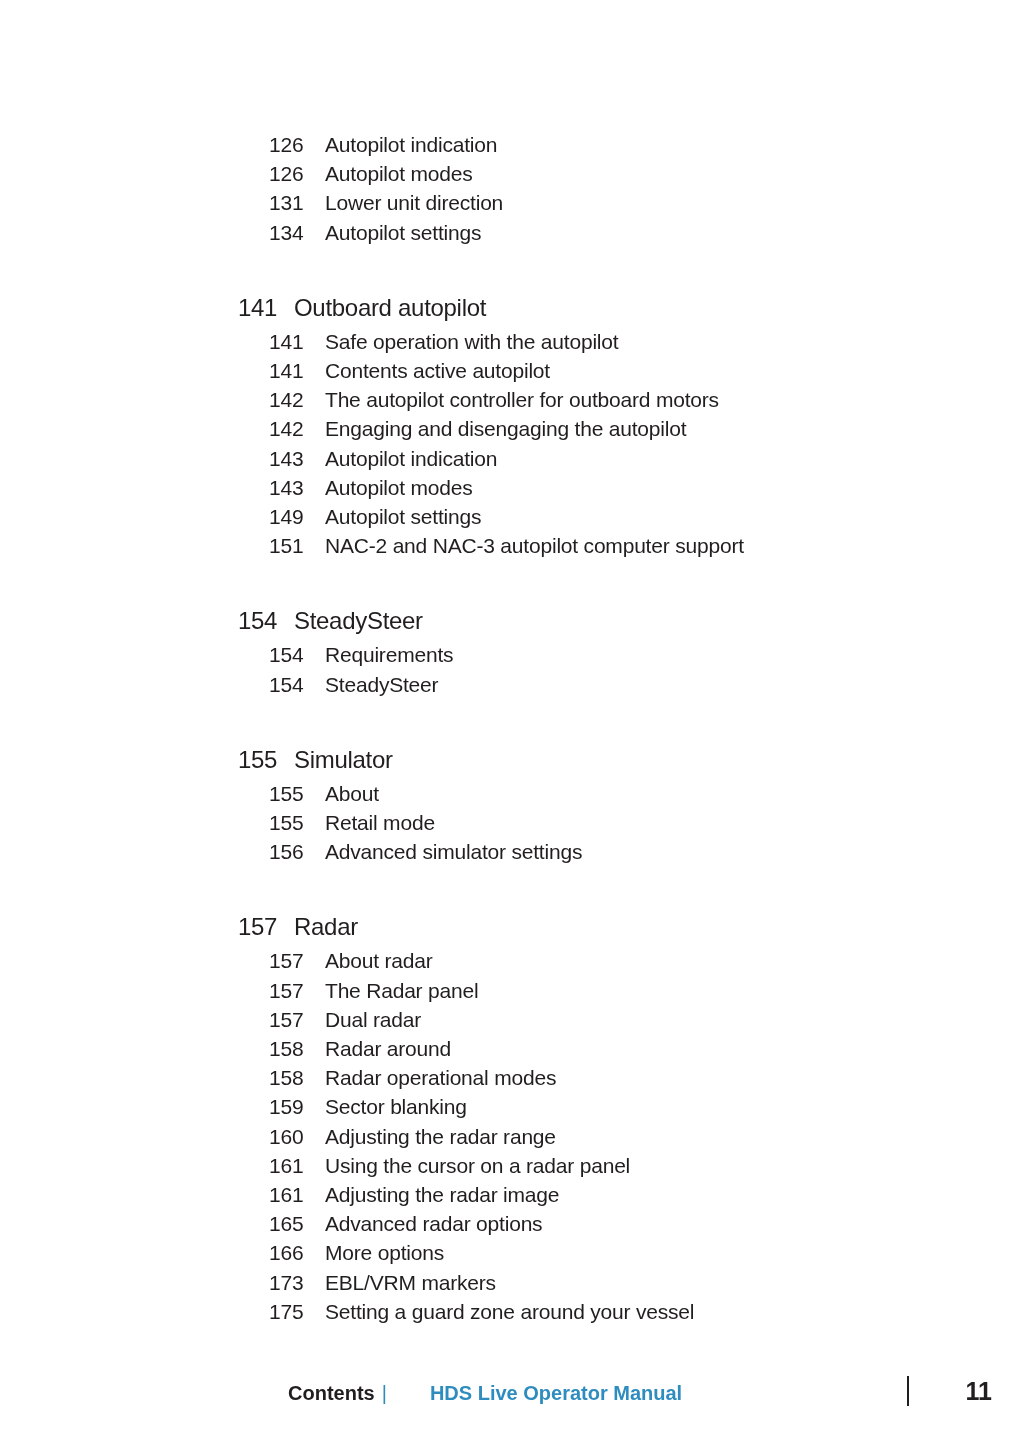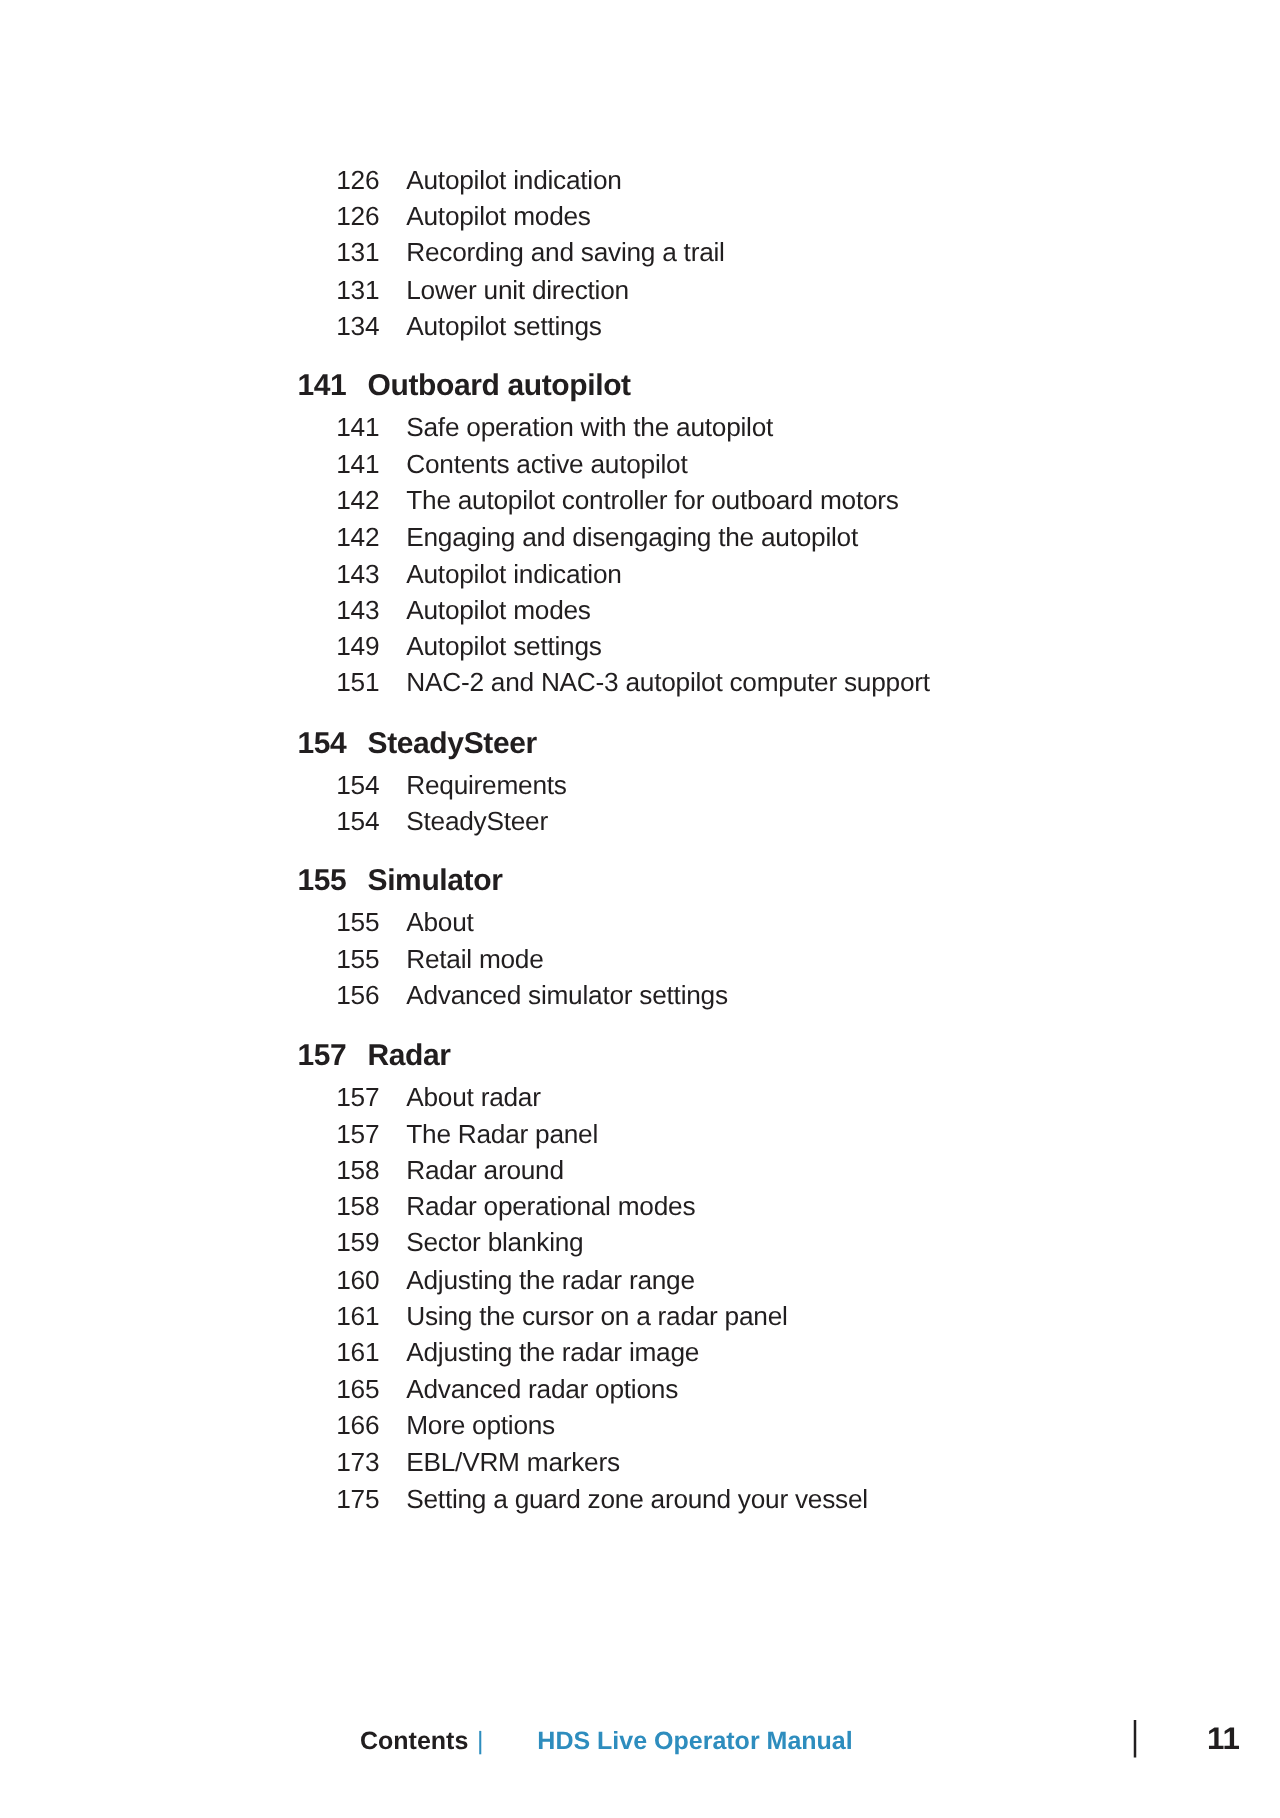--- a/index.html
+++ b/index.html
@@ -25,23 +25,23 @@
     letter-spacing: -0.2px;
     margin-left: 31px;
   }
   .toc-entry .num,
   .toc-header .num {
     display: inline-block;
     width: 56px;
   }
   .toc-header {
     font-size: 24px;
-    font-weight: 700;
+    font-weight: 400;
     line-height: 34px;
-    margin-top: 16px;
+    margin-top: 44px;
     margin-bottom: 2px;
     white-space: nowrap;
     letter-spacing: -0.3px;
   }
   .footer-left {
     position: absolute;
     left: 288px;
     top: 1380px;
     font-size: 20px;
     font-weight: 700;
@@ -77,21 +77,20 @@
     line-height: 30px;
   }
 </style>
 </head>
 <body style="--accent-blue: #2e8dbe; --text-black: #211e1f;">
 
 <main class="toc">
     <section class="toc-section">
       <div class="toc-entry"><span class="num">126</span><span class="ttl">Autopilot indication</span></div>
       <div class="toc-entry"><span class="num">126</span><span class="ttl">Autopilot modes</span></div>
-      <div class="toc-entry"><span class="num">131</span><span class="ttl">Recording and saving a trail</span></div>
       <div class="toc-entry"><span class="num">131</span><span class="ttl">Lower unit direction</span></div>
       <div class="toc-entry"><span class="num">134</span><span class="ttl">Autopilot settings</span></div>
     </section>
     <section class="toc-section">
       <div class="toc-header"><span class="num">141</span><span class="ttl">Outboard autopilot</span></div>
       <div class="toc-entry"><span class="num">141</span><span class="ttl">Safe operation with the autopilot</span></div>
       <div class="toc-entry"><span class="num">141</span><span class="ttl">Contents active autopilot</span></div>
       <div class="toc-entry"><span class="num">142</span><span class="ttl">The autopilot controller for outboard motors</span></div>
       <div class="toc-entry"><span class="num">142</span><span class="ttl">Engaging and disengaging the autopilot</span></div>
       <div class="toc-entry"><span class="num">143</span><span class="ttl">Autopilot indication</span></div>
@@ -107,20 +106,21 @@
     <section class="toc-section">
       <div class="toc-header"><span class="num">155</span><span class="ttl">Simulator</span></div>
       <div class="toc-entry"><span class="num">155</span><span class="ttl">About</span></div>
       <div class="toc-entry"><span class="num">155</span><span class="ttl">Retail mode</span></div>
       <div class="toc-entry"><span class="num">156</span><span class="ttl">Advanced simulator settings</span></div>
     </section>
     <section class="toc-section">
       <div class="toc-header"><span class="num">157</span><span class="ttl">Radar</span></div>
       <div class="toc-entry"><span class="num">157</span><span class="ttl">About radar</span></div>
       <div class="toc-entry"><span class="num">157</span><span class="ttl">The Radar panel</span></div>
+      <div class="toc-entry"><span class="num">157</span><span class="ttl">Dual radar</span></div>
       <div class="toc-entry"><span class="num">158</span><span class="ttl">Radar around</span></div>
       <div class="toc-entry"><span class="num">158</span><span class="ttl">Radar operational modes</span></div>
       <div class="toc-entry"><span class="num">159</span><span class="ttl">Sector blanking</span></div>
       <div class="toc-entry"><span class="num">160</span><span class="ttl">Adjusting the radar range</span></div>
       <div class="toc-entry"><span class="num">161</span><span class="ttl">Using the cursor on a radar panel</span></div>
       <div class="toc-entry"><span class="num">161</span><span class="ttl">Adjusting the radar image</span></div>
       <div class="toc-entry"><span class="num">165</span><span class="ttl">Advanced radar options</span></div>
       <div class="toc-entry"><span class="num">166</span><span class="ttl">More options</span></div>
       <div class="toc-entry"><span class="num">173</span><span class="ttl">EBL/VRM markers</span></div>
       <div class="toc-entry"><span class="num">175</span><span class="ttl">Setting a guard zone around your vessel</span></div>

